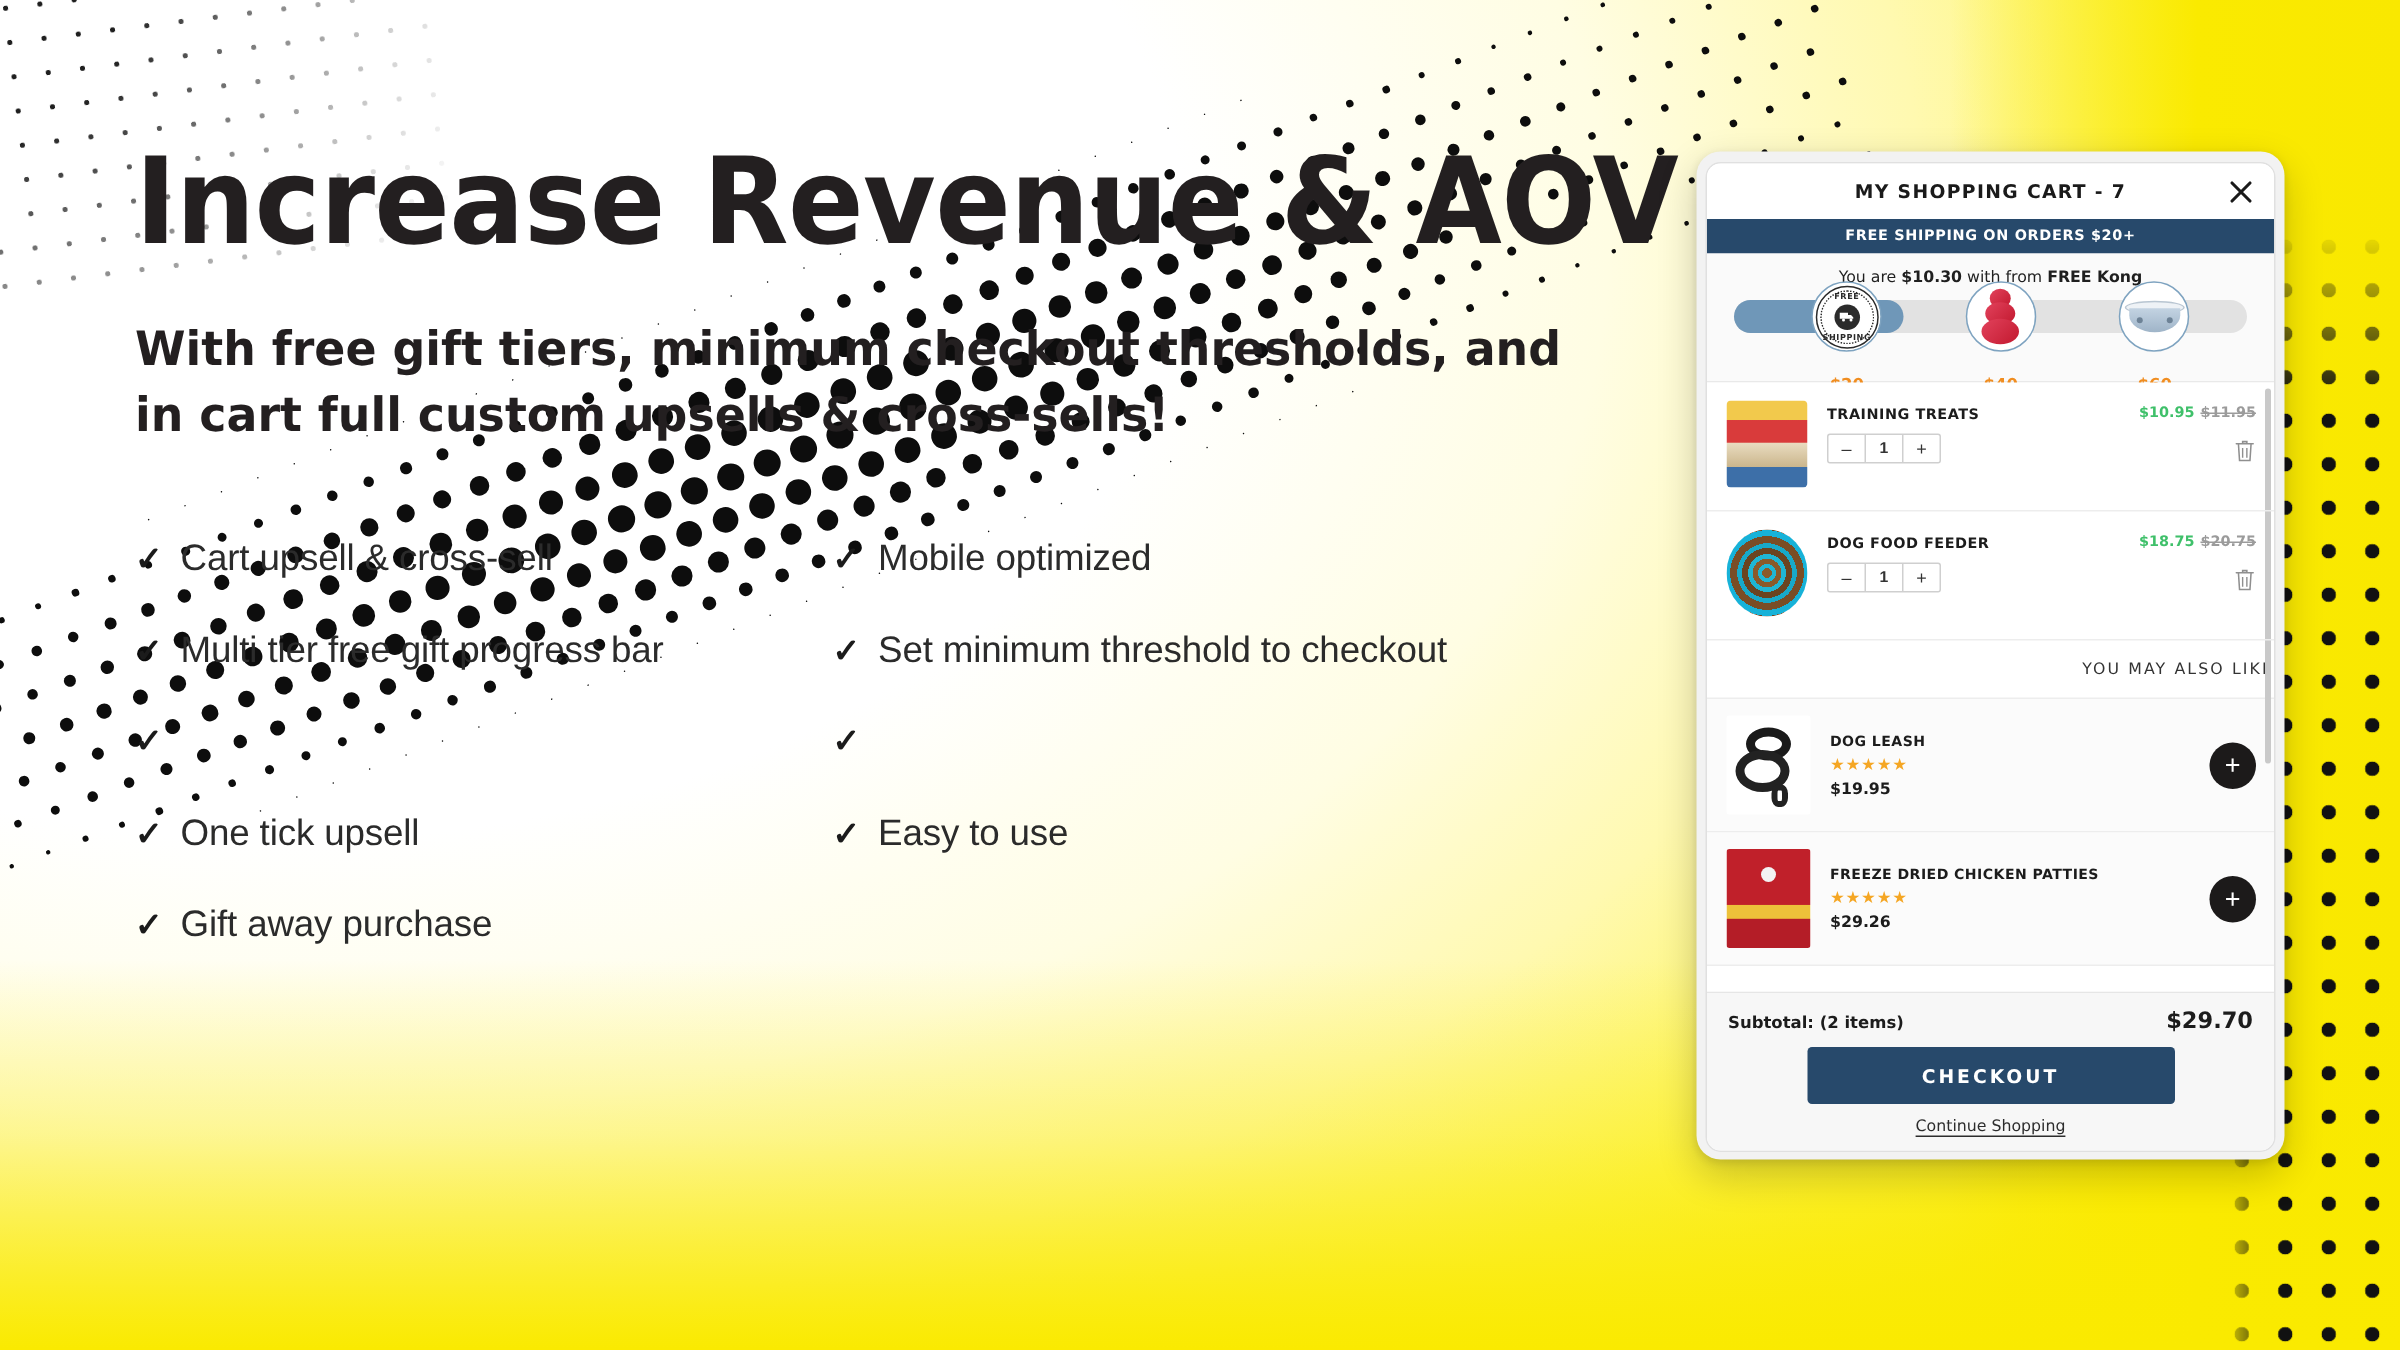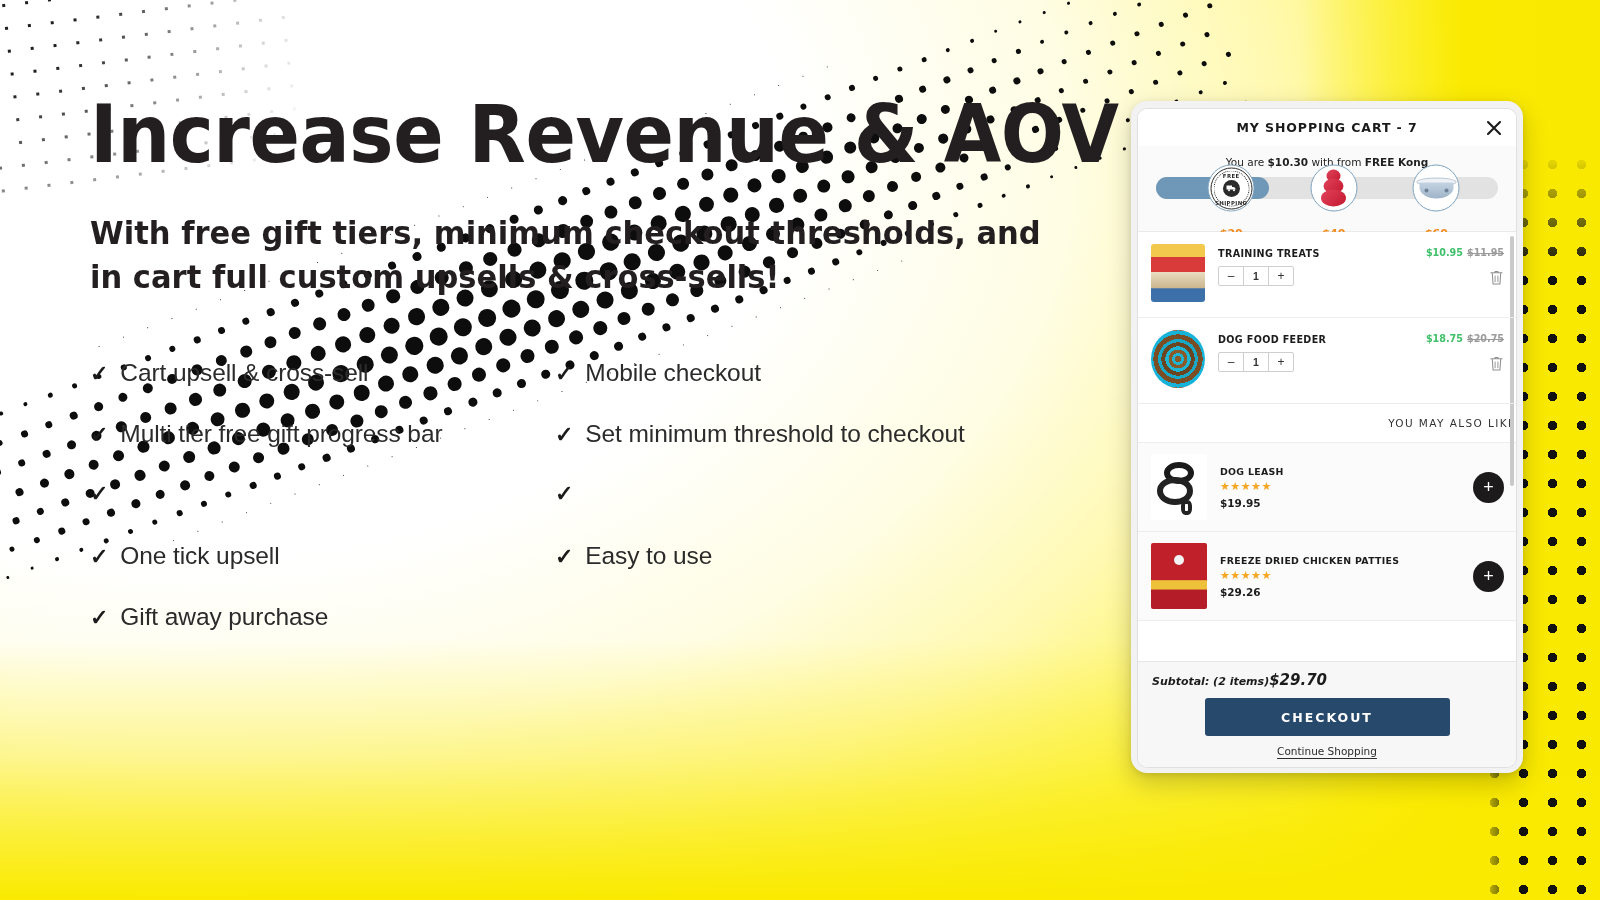--- a/index.html
+++ b/index.html
@@ -267,21 +267,21 @@
     display:flex; align-items:center; justify-content:center;
     color:#fff; font-size:18px; line-height:1; flex:0 0 31px; cursor:pointer;
     font-family:"Liberation Sans", sans-serif; font-weight:300;
   }
 
   
   #cart-footer {
     flex:0 0 auto; background:#f7f7f7; padding:9px 14px 10px;
     border-top:1px solid #e6e6e6;
   }
-  #subtotal-row { display:flex; align-items:baseline;font-style:italic; }
+  #subtotal-row { display:flex; justify-content:space-between; align-items:baseline; }
   #subtotal-label { font-family:"DejaVu Sans", sans-serif; font-weight:700; font-size:11px; color:#1c1c1c; }
   #subtotal-value { font-family:"DejaVu Sans", sans-serif; font-weight:700; font-size:15px; color:#1c1c1c; }
   #checkout-btn {
     margin:9px auto 0; width:245px; height:38px;
     background:#27496b; border-radius:3px; border:none;
     color:#fff; font-family:"DejaVu Sans", sans-serif; font-weight:700;
     font-size:12.5px; letter-spacing:2px; cursor:pointer;
     display:flex; align-items:center; justify-content:center;
   }
   #continue-link {
@@ -750,21 +750,21 @@
           <span>One tick upsell</span>
         </div>
       <div class="feature">
           <span class="tick">✓</span>
           <span>Gift away purchase</span>
         </div>
     </div>
     <div class="feat-col">
       <div class="feature">
           <span class="tick">✓</span>
-          <span>Mobile checkout</span>
+          <span>Mobile optimized</span>
         </div>
       <div class="feature">
           <span class="tick">✓</span>
           <span>Set minimum threshold to checkout</span>
         </div>
       <div class="feature">
           <span class="tick">✓</span>
         </div>
       <div class="feature">
           <span class="tick">✓</span>
@@ -779,20 +779,21 @@
 
   <div id="cart-header">
     <div id="cart-title">MY SHOPPING CART - 7</div>
     <div id="cart-close">
       <svg width="20" height="20" viewBox="0 0 20 20">
             <path d="M4 4 L16 16 M16 4 L4 16" stroke="#1a1a1a" stroke-width="2.1" stroke-linecap="round" fill="none"></path>
           </svg>
     </div>
   </div>
 
+  <div id="ship-banner">FREE SHIPPING ON ORDERS $20+</div>
 
   <div id="progress-wrap">
     <div id="progress-msg">
       <span>You are </span><b>$10.30</b><span> with from </span><b>FREE Kong</b>
     </div>
     <div id="progress-track">
       <div id="progress-fill" style="width: 33%;"></div>
 
       <div class="milestone" style="left:22%">
         <div class="fs-badge">

